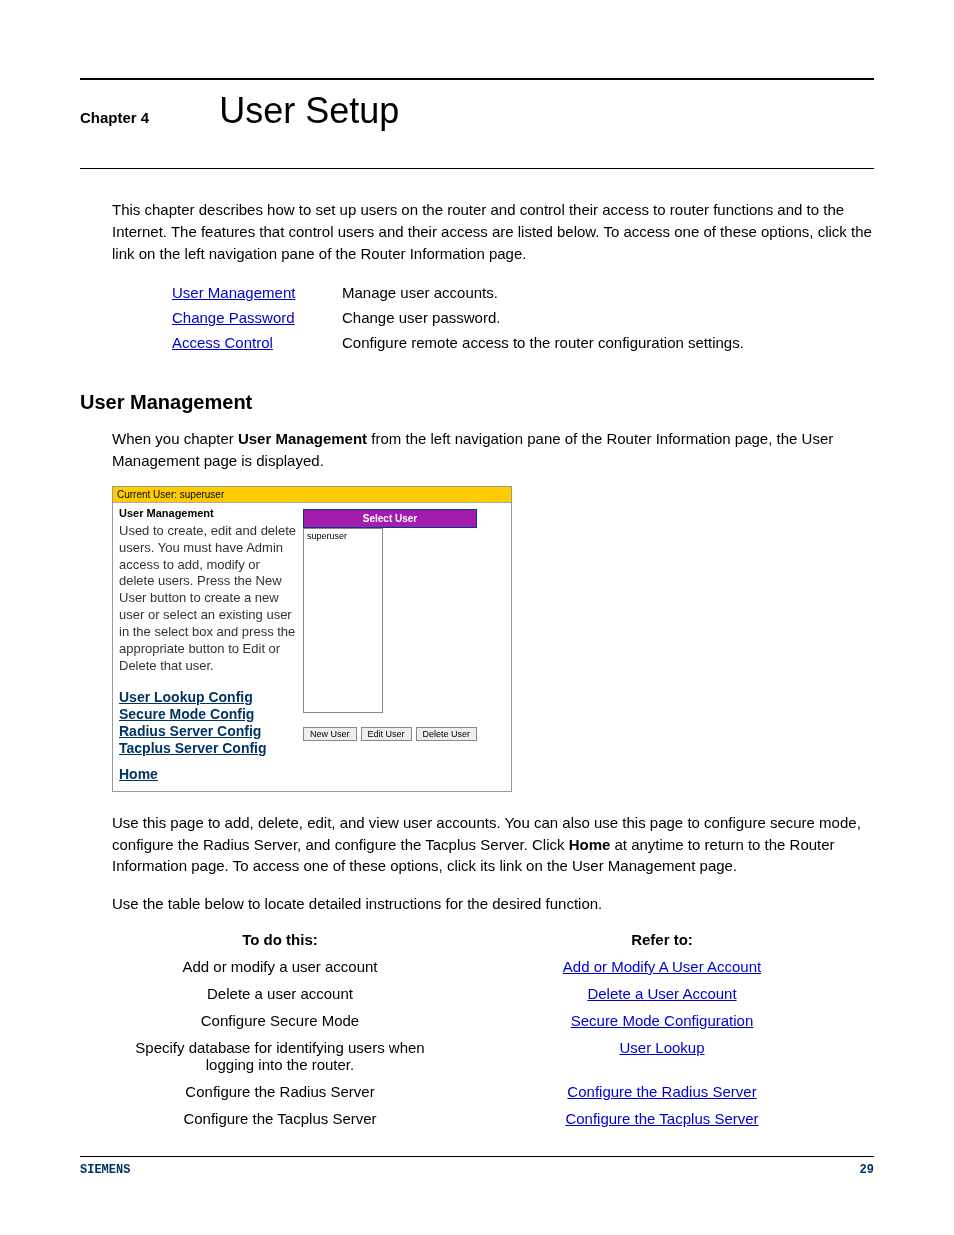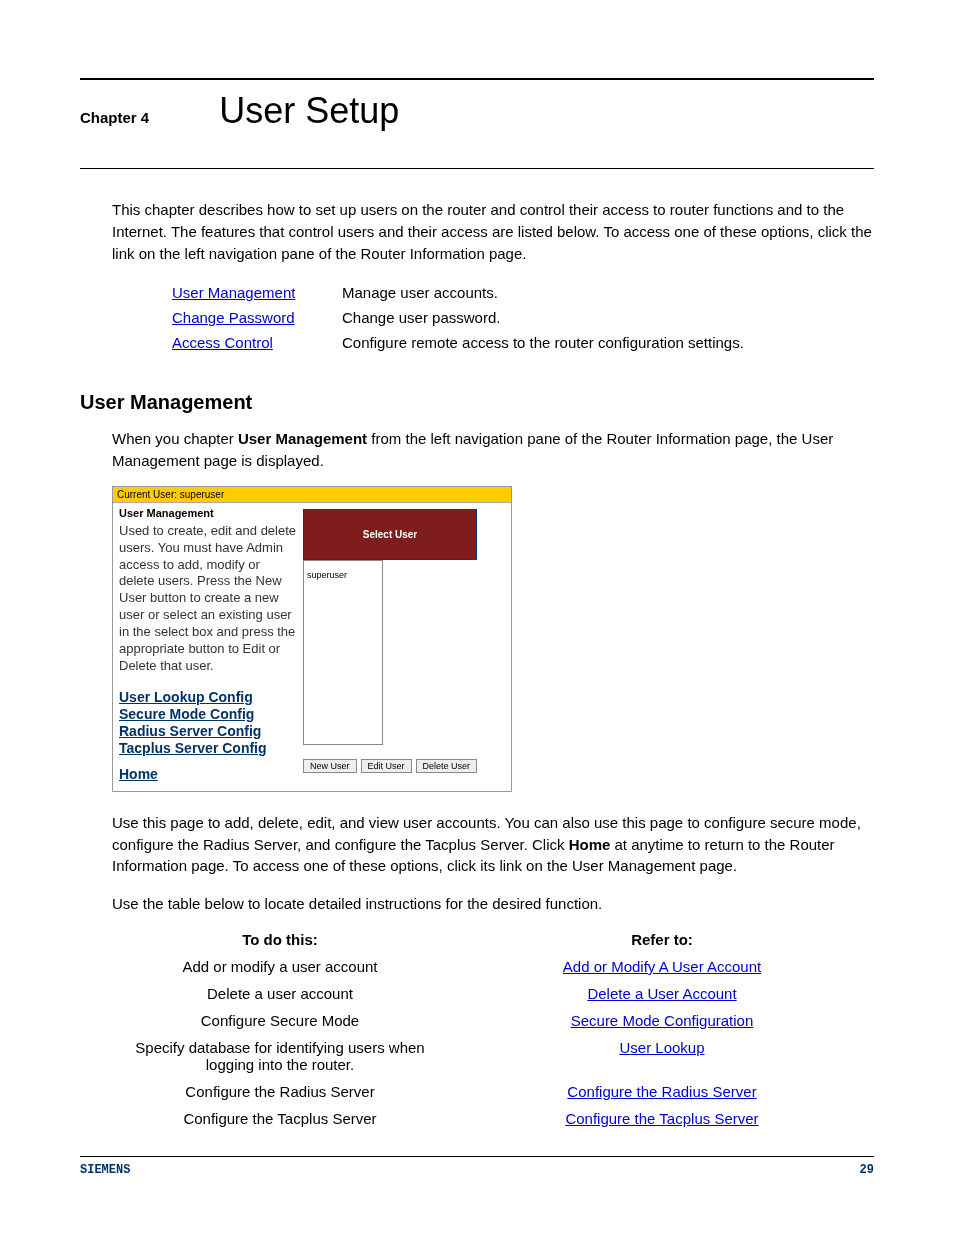--- a/index.html
+++ b/index.html
@@ -113,33 +113,33 @@
       font-size: 14px;
       margin-bottom: 1px;
     }
     .ss-left-home {
       margin-top: 10px;
     }
     .ss-right {
       padding: 6px 6px 6px 0;
     }
     .ss-select-header {
-      background: #7f1d1d;
+      background: #a21caf;
       color: #fff;
       font-weight: bold;
-      padding: 19px 6px;
+      padding: 3px 6px;
       font-size: 10px;
       text-align: center;
       border: 1px solid #003f7d;
     }
     .ss-listbox {
       border: 1px solid #888;
       width: 80px;
       height: 185px;
-      padding: 9px 3px;
+      padding: 2px 3px;
       font-size: 9px;
     }
     .ss-buttons {
       margin-top: 14px;
       display: flex;
       gap: 4px;
     }
     .ss-btn {
       font-size: 9px;
       padding: 1px 6px;

